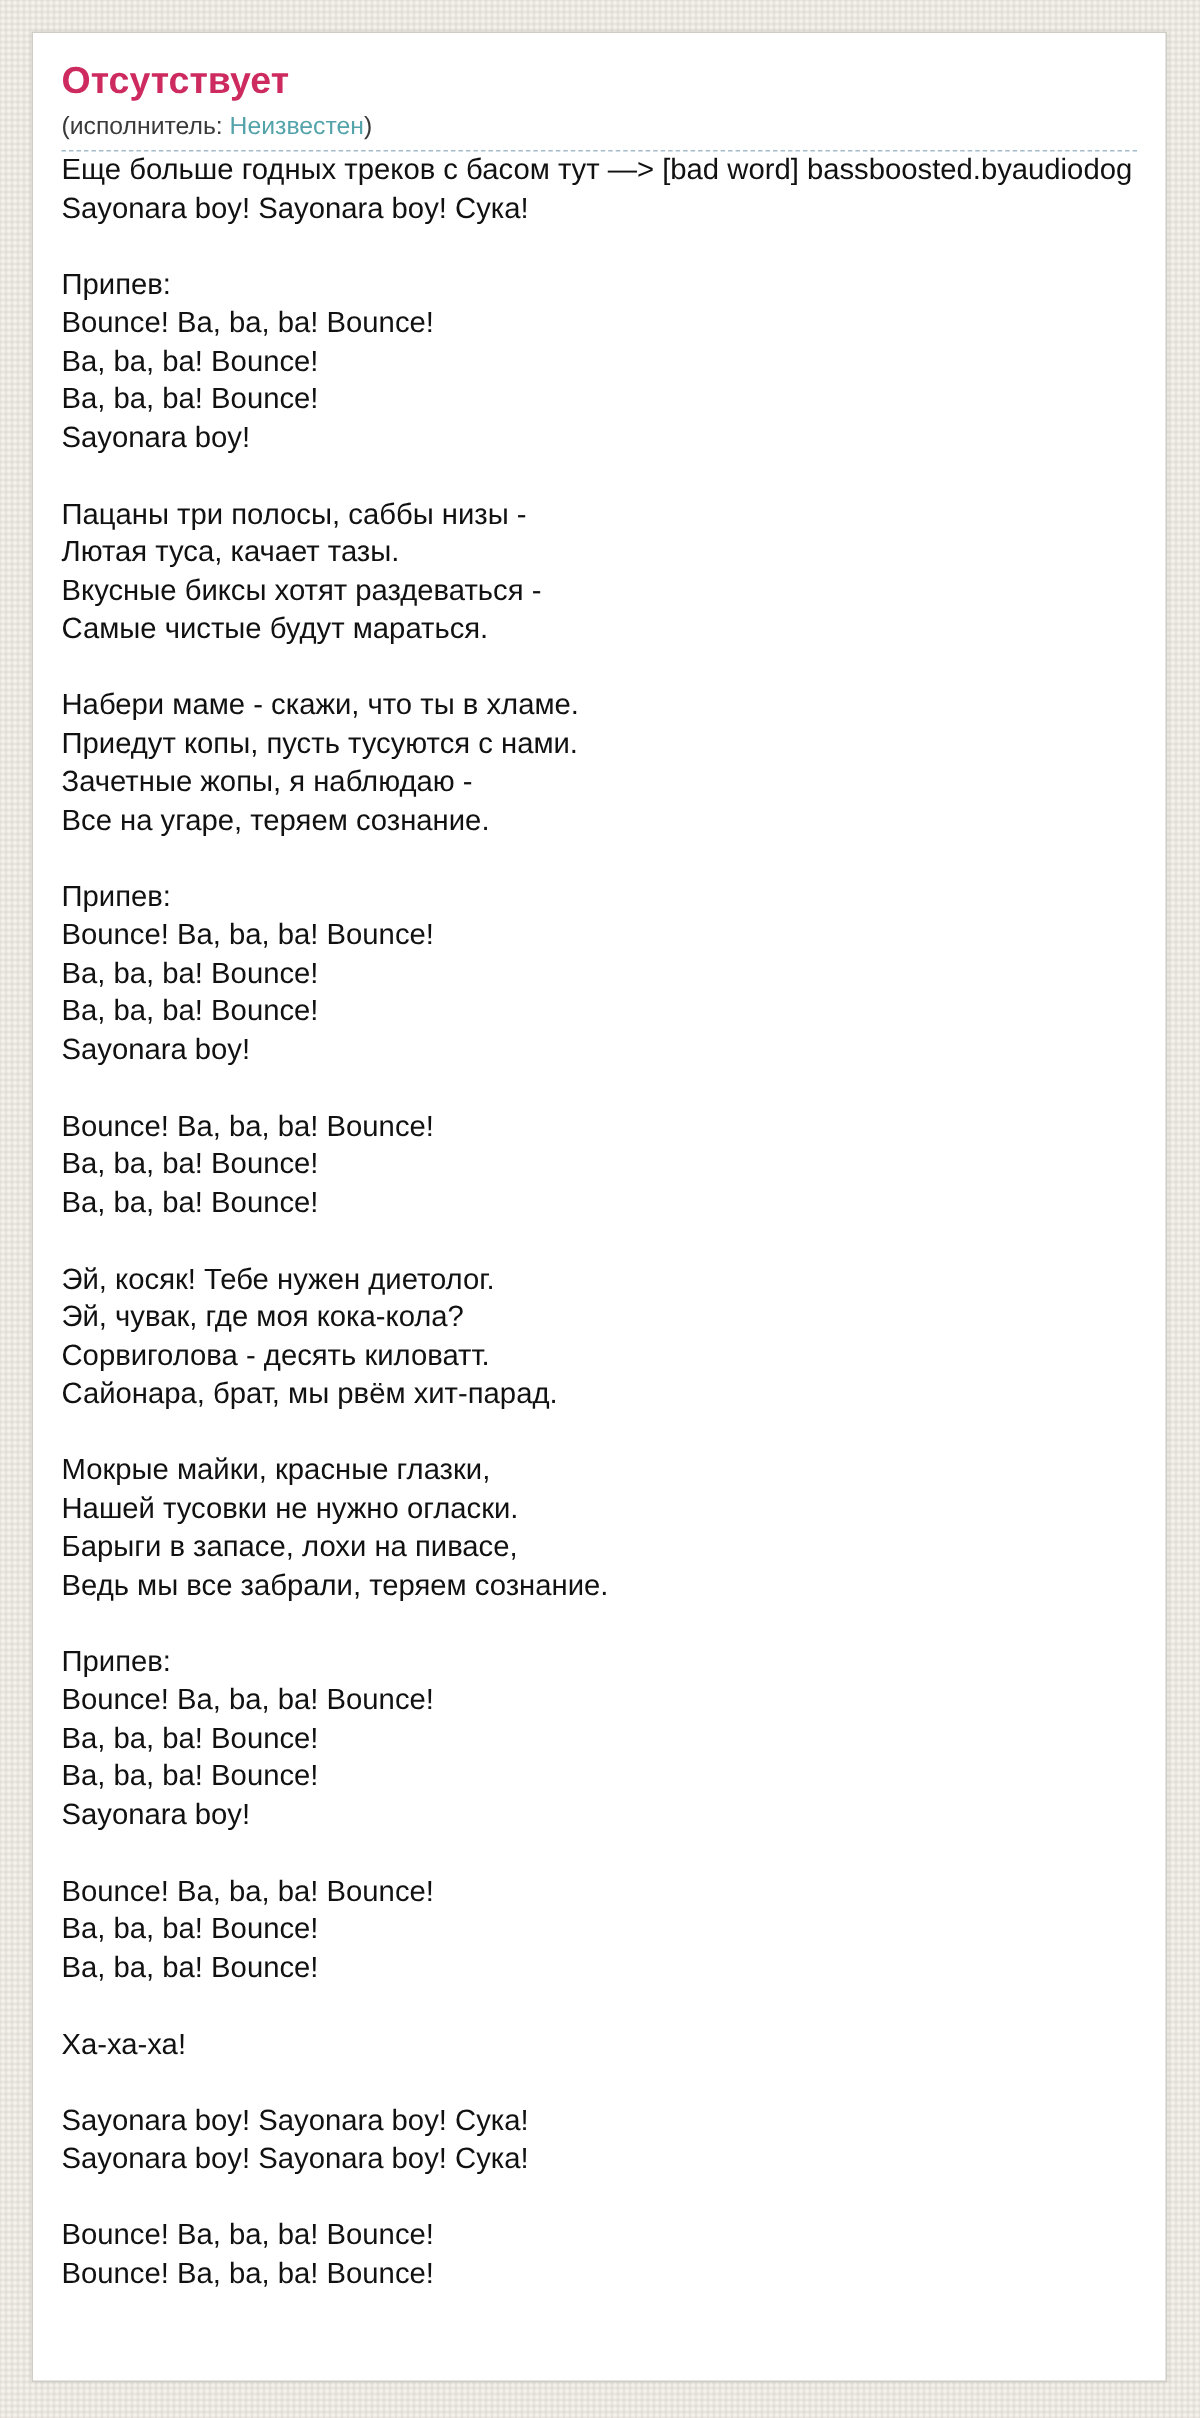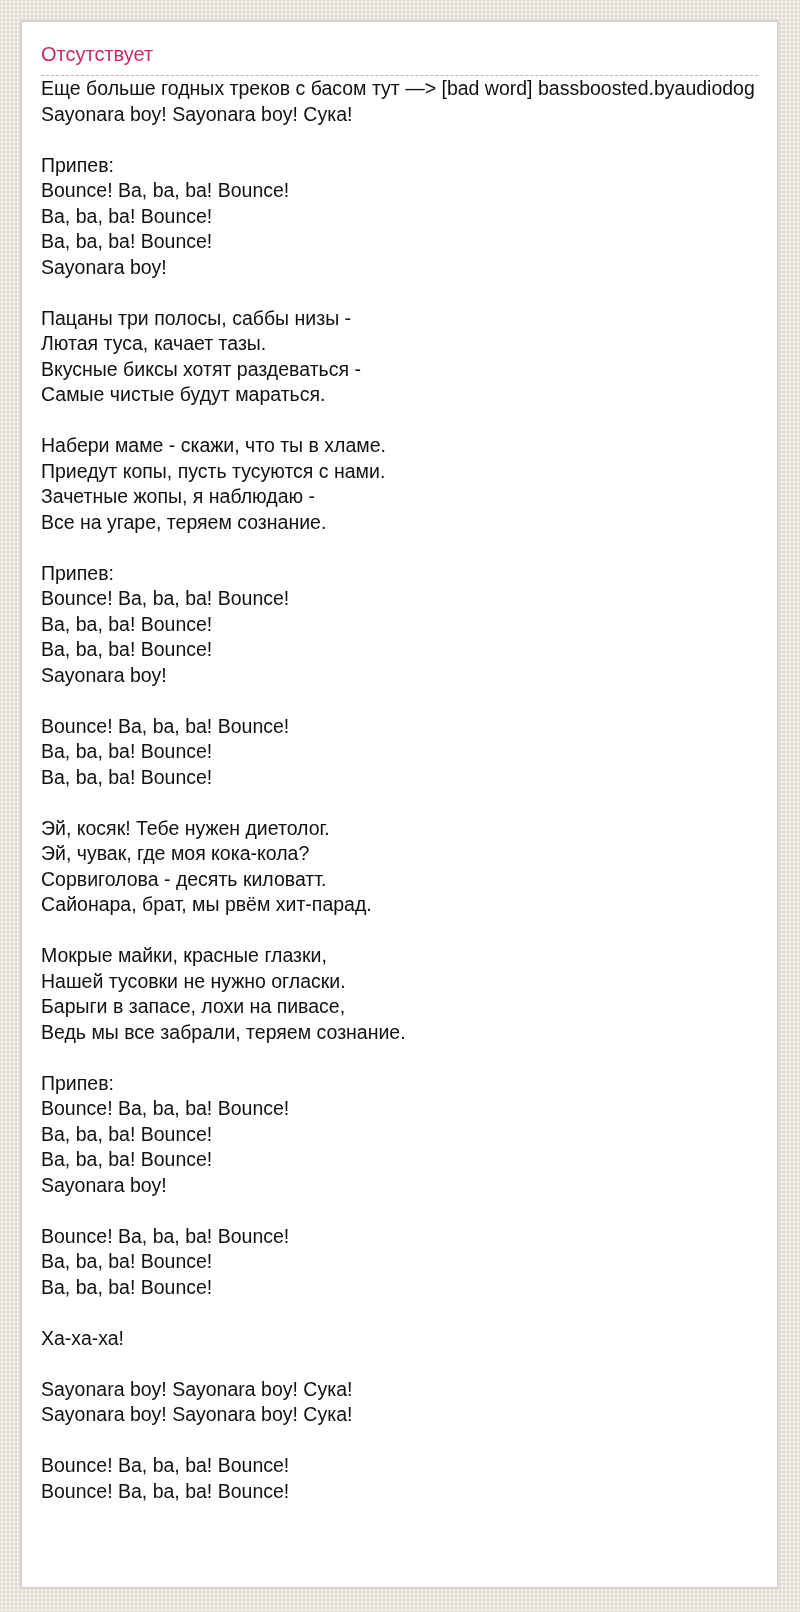--- a/index.html
+++ b/index.html
@@ -25,22 +25,22 @@
     top: 21px;
     width: 757px;
     height: 1567px;
     background: #ffffff;
     border: 1px solid #d0ccc6;
     box-shadow: 0 0 3px rgba(0,0,0,0.10);
     padding: 17px 19px 40px 19px;
   }
   .title {
     margin: 0 0 5px 0;
-    font-size: 20px;
-    font-weight: 400;
+    font-size: 25px;
+    font-weight: 700;
     line-height: 30px;
     color: #cd2b60;
   }
   .subtitle {
     font-size: 16.5px;
     line-height: 20px;
     color: #3a3a3a;
   }
   .artist-link {
     color: #54a3aa;
@@ -57,20 +57,21 @@
     color: #111111;
     white-space: pre-line;
   }
 </style>
 </head>
 <body>
 
 <div class="card">
   <h1 class="title">Отсутствует</h1>
 
+  <div class="subtitle"><span>(исполнитель: </span><a class="artist-link">Неизвестен</a><span>)</span></div>
 
   <div class="divider"></div>
 
   <div class="lyrics">Еще больше годных треков с басом тут —&gt; [bad word] bassboosted.byaudiodog
 Sayonara boy! Sayonara boy! Сука!
 
 Припев:
 Bounce! Ba, ba, ba! Bounce!
 Ba, ba, ba! Bounce!
 Ba, ba, ba! Bounce!

